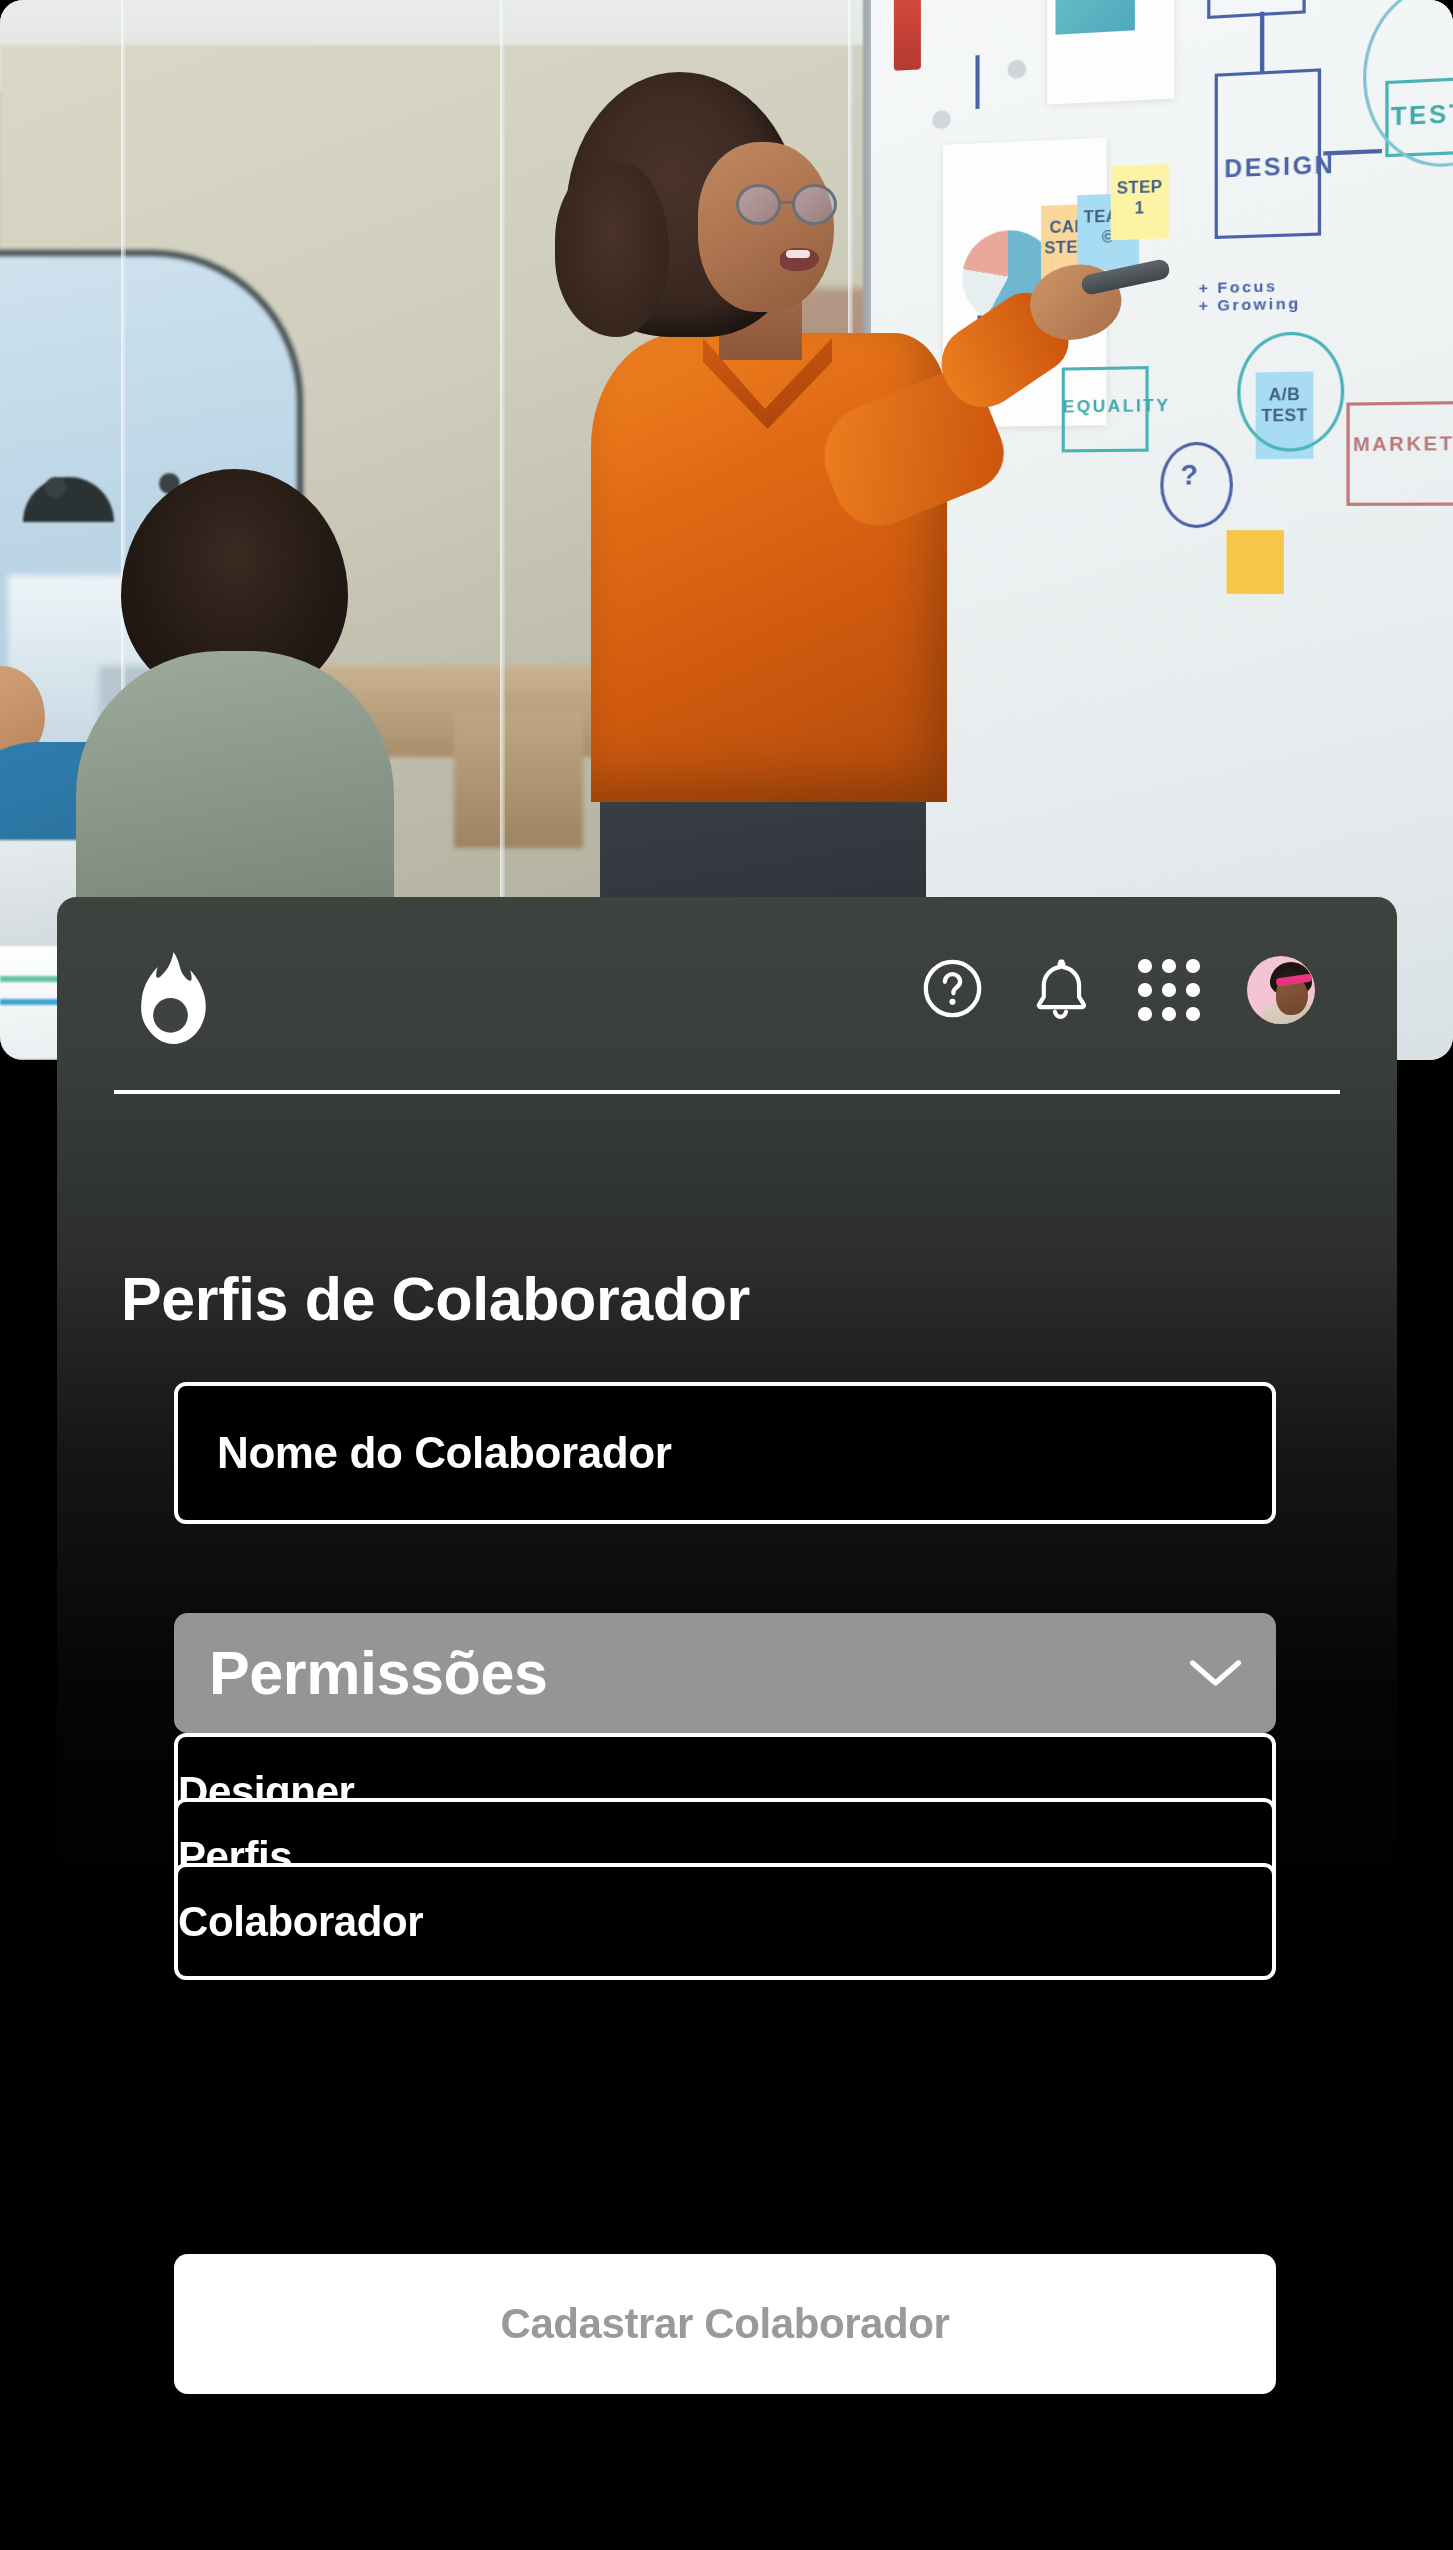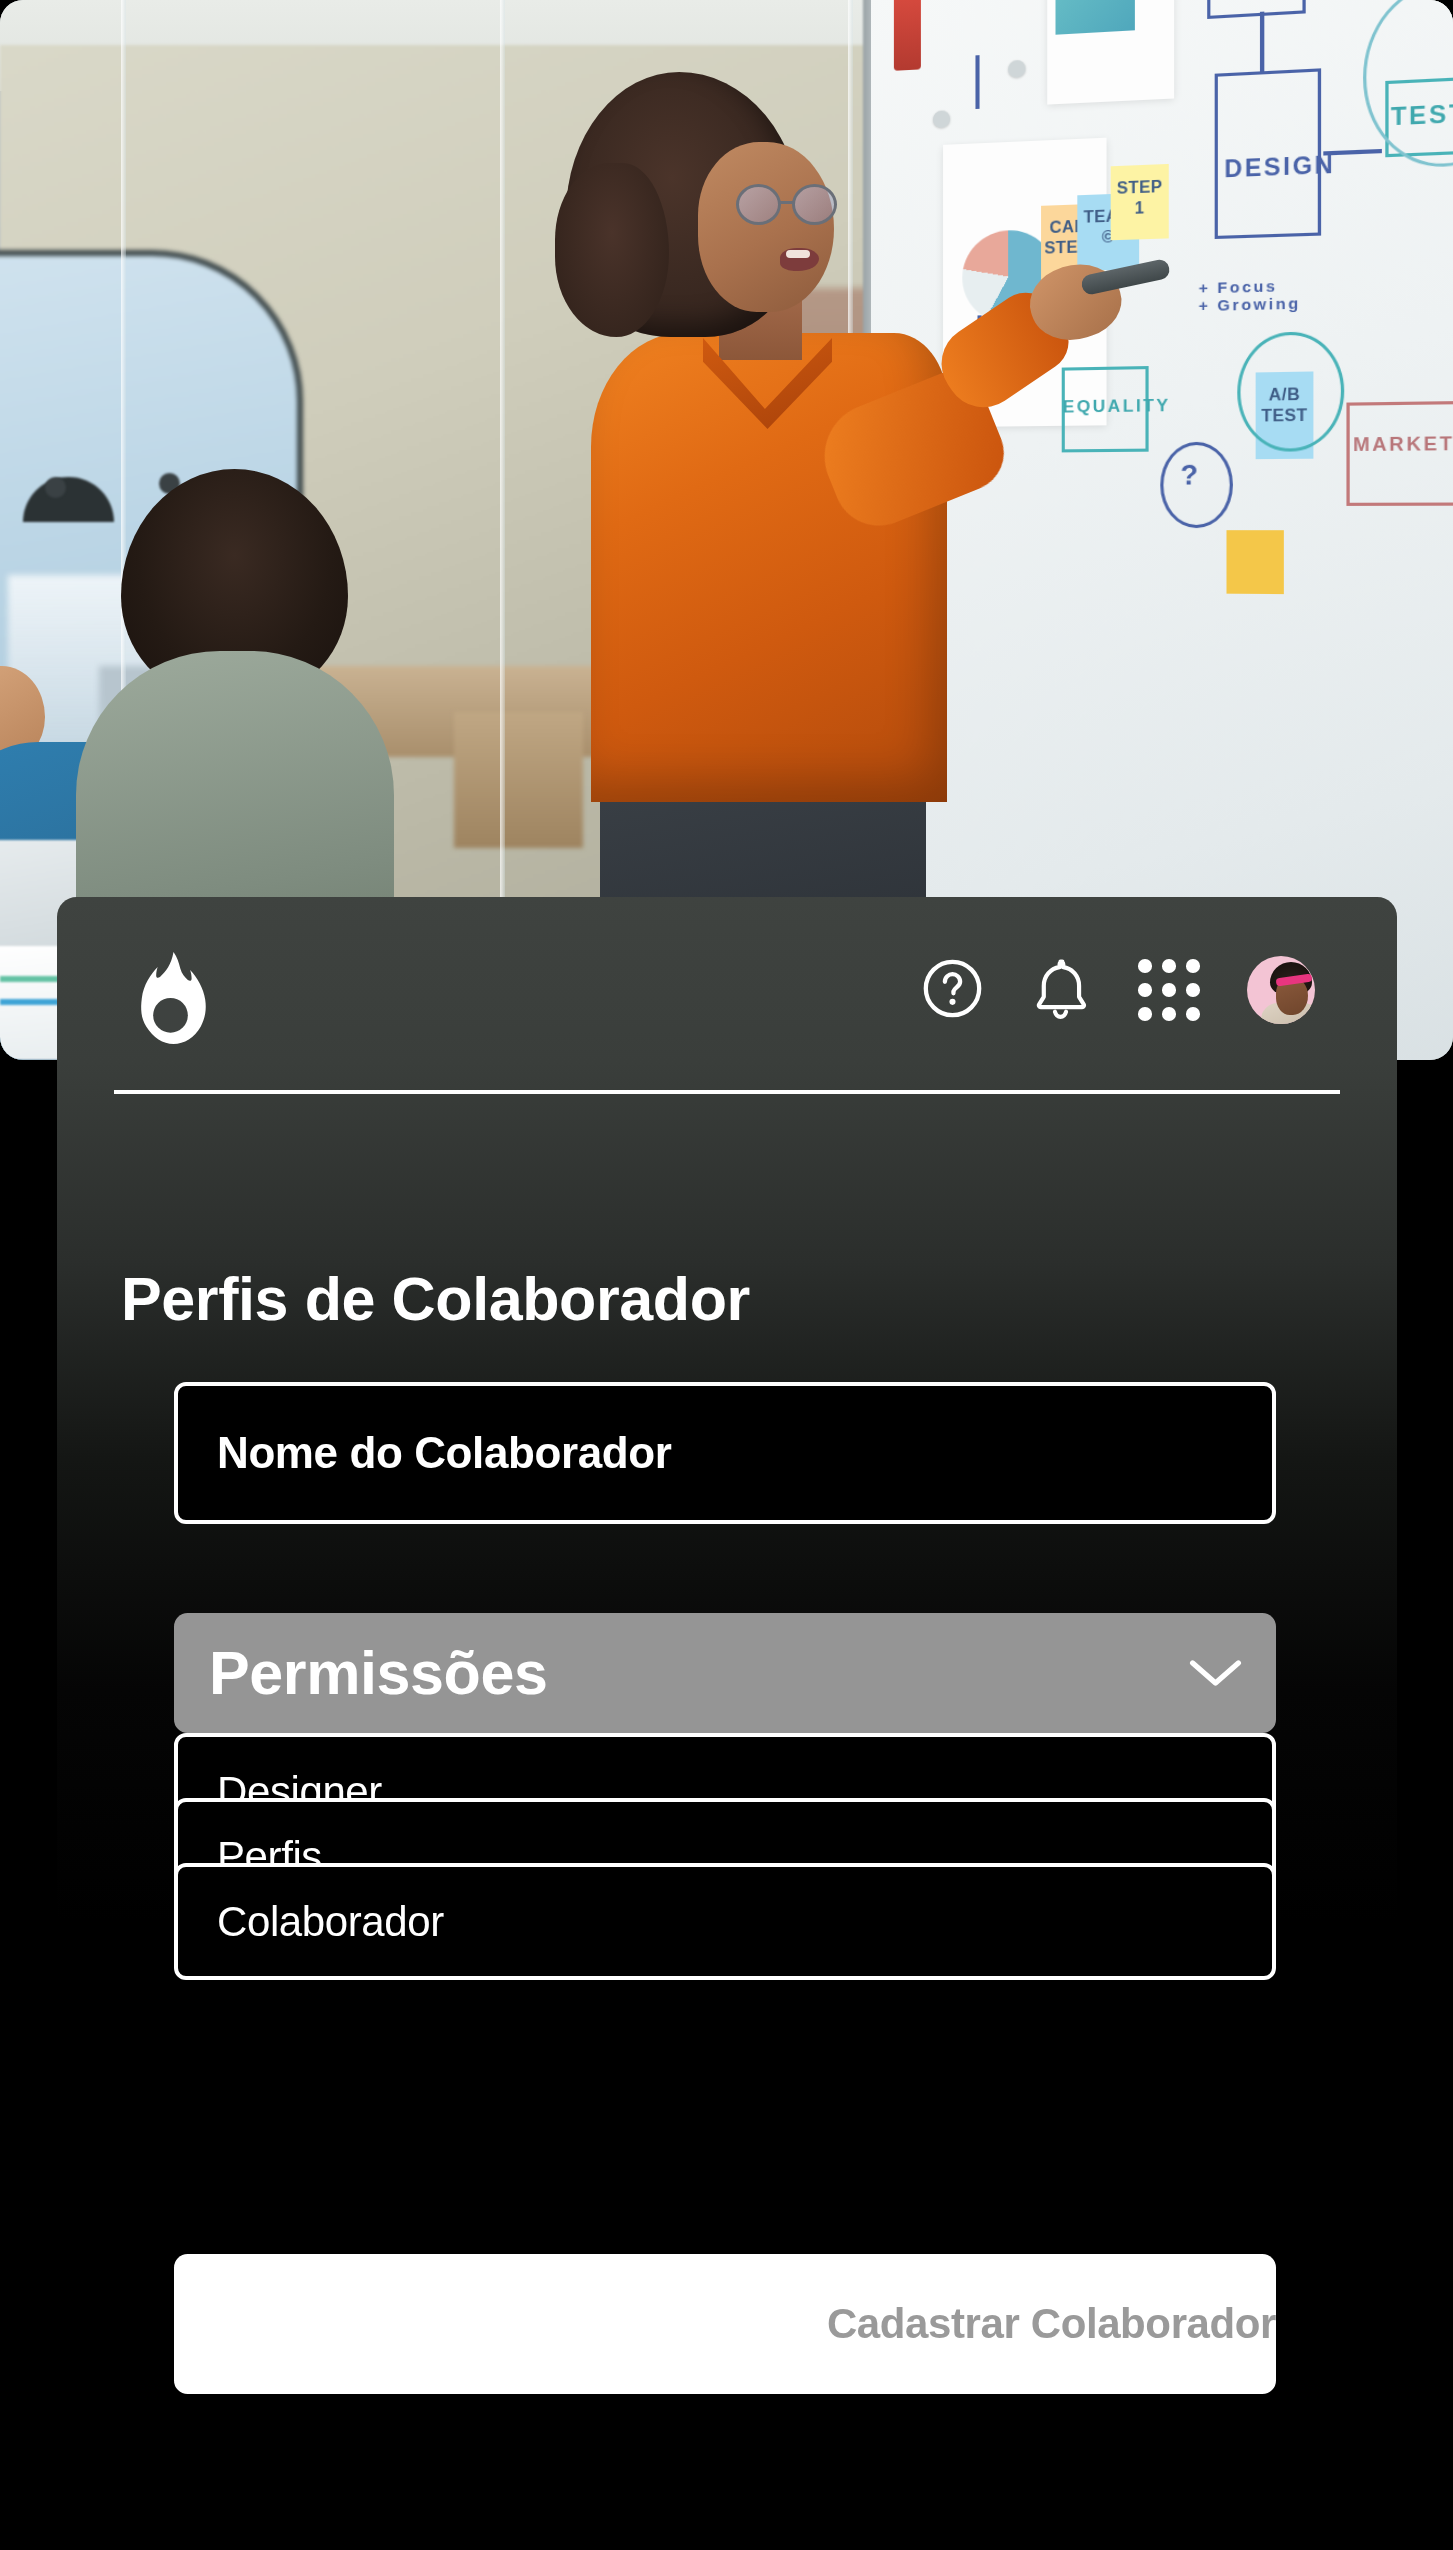--- a/index.html
+++ b/index.html
@@ -390,39 +390,38 @@
 
   .option {
     position: absolute; left: 174px;
     width: 1102px; height: 117px;
     border: 4.5px solid #ffffff;
     border-radius: 12px;
     background: #000000;
     display: flex; align-items: center;
   }
   .option span {
-    color: #ffffff; font-size: 42px; font-weight: 400;
-    padding-left: 39px; letter-spacing: -0.4px;
+    color: #ffffff; font-size: 42px; font-weight: 700;
+    letter-spacing: -0.4px;
   }
   #option-0 { top: 1733px; }
   #option-1 { top: 1798px; }
   #option-2 { top: 1863px; }
 
   .cta {
     position: absolute; left: 174px; top: 2254px;
     width: 1102px; height: 140px;
     background: #ffffff;
     border: none;
     border-radius: 13.6px;
     color: #9a9a9a;
     font-size: 42px; font-weight: 700;
     font-family: "Liberation Sans", sans-serif;
     letter-spacing: -0.4px;
     cursor: pointer;
-    text-align: right;
   }
 </style>
 </head>
 <body>
 
 <div class="screen">
 
   <div class="hero">
     <div class="hero-inner">
       <div class="bg-ceiling"></div>

